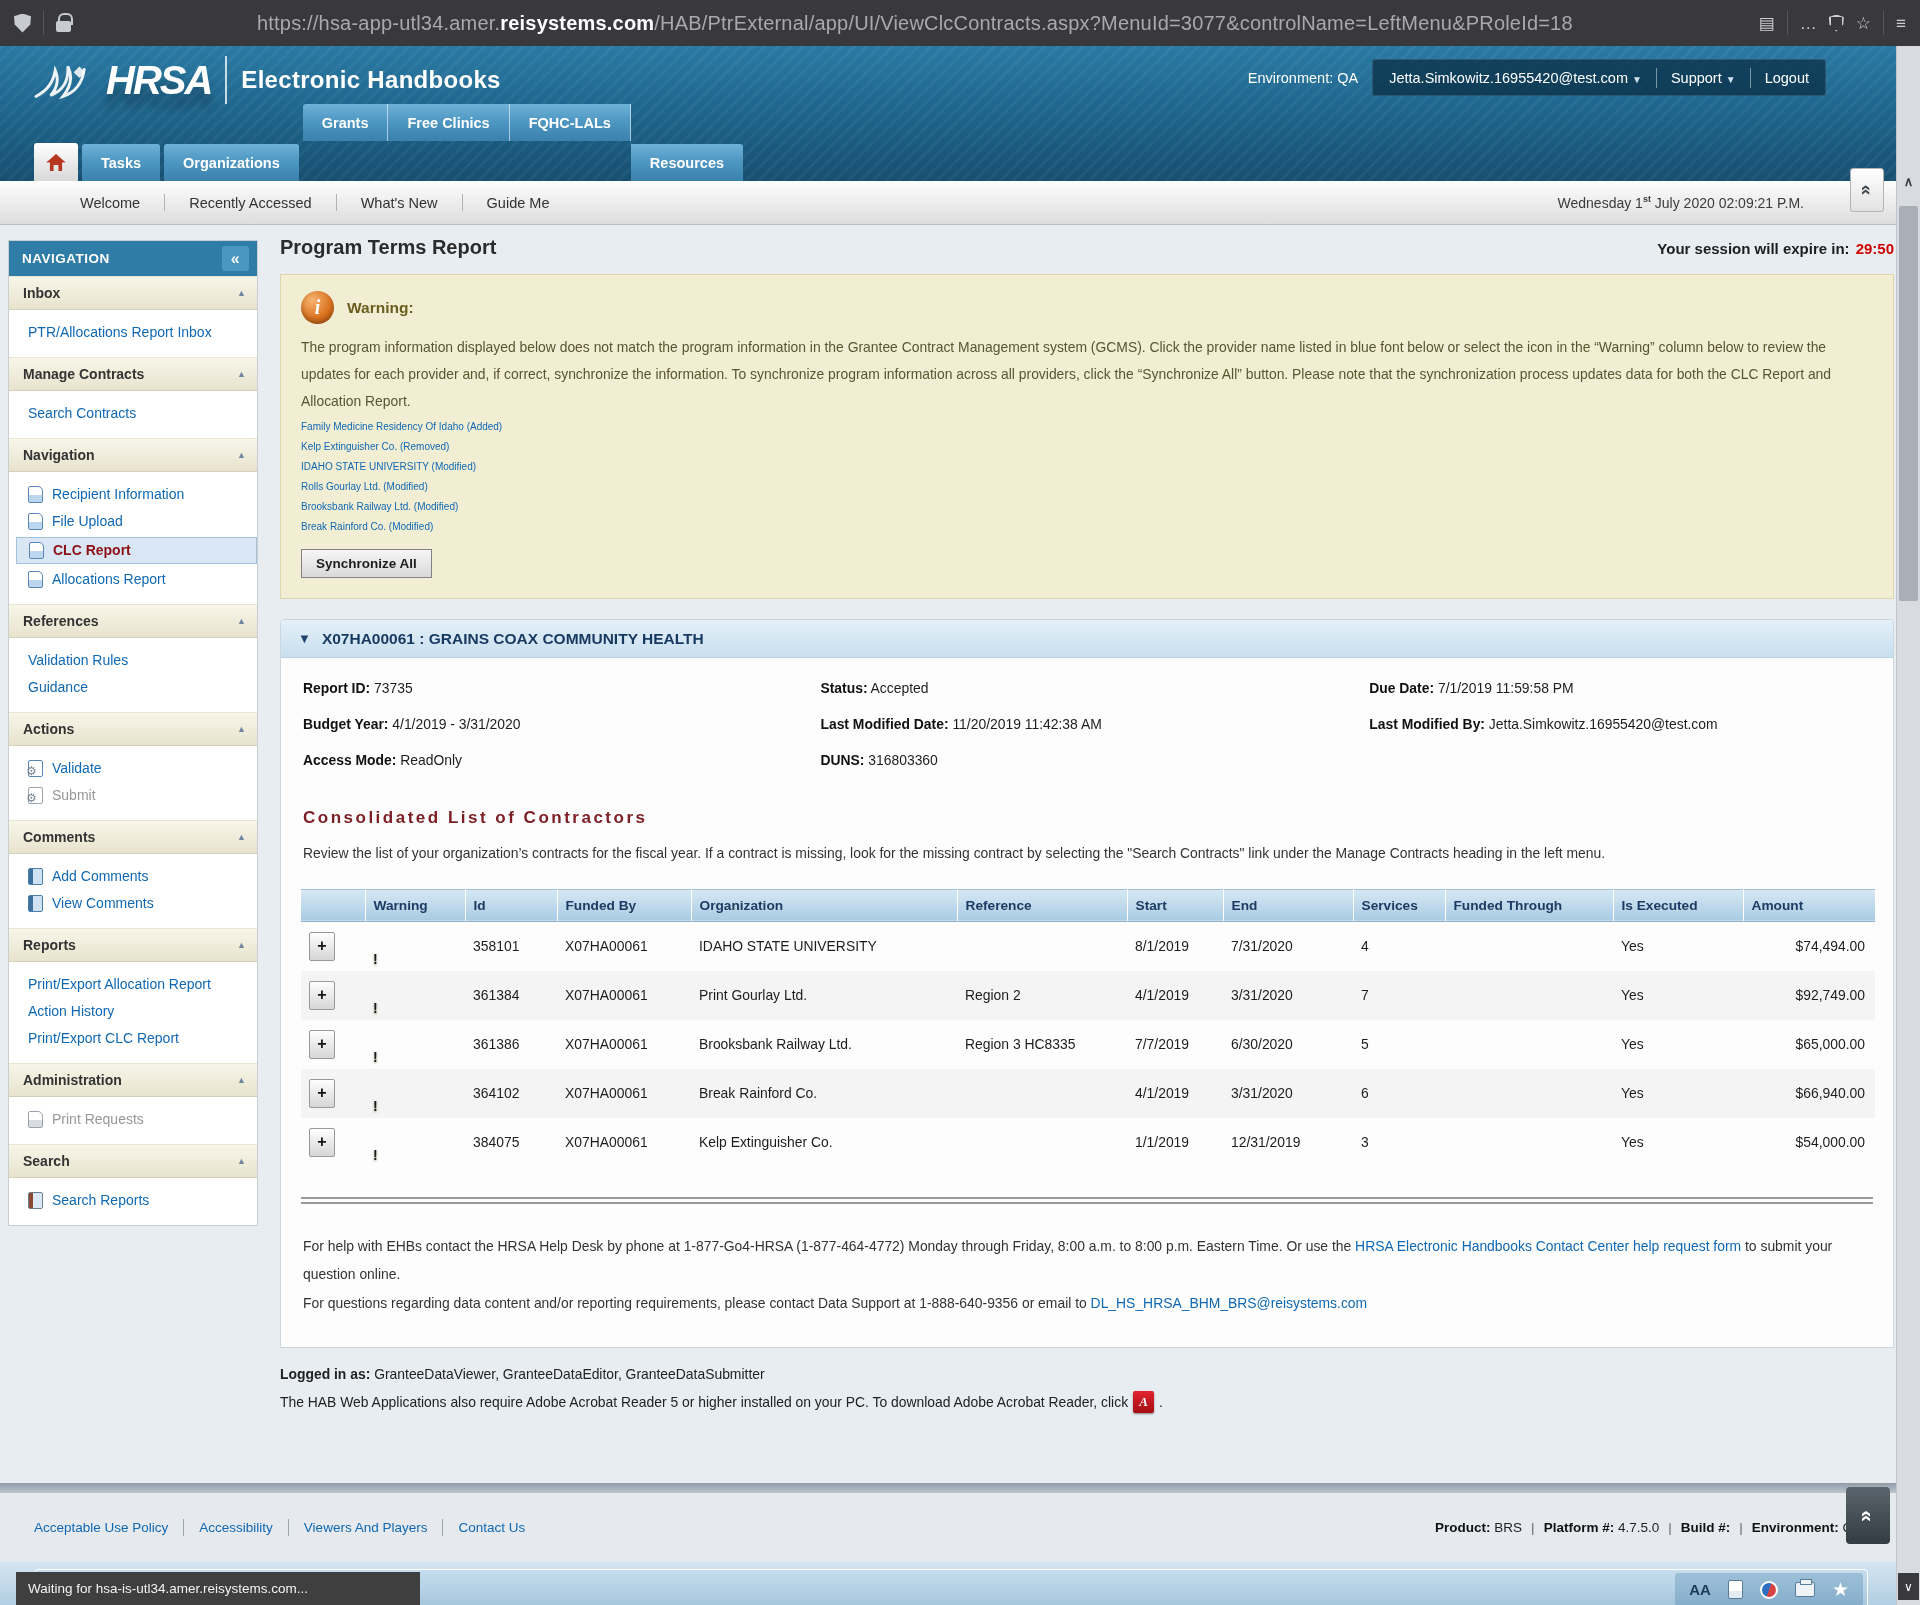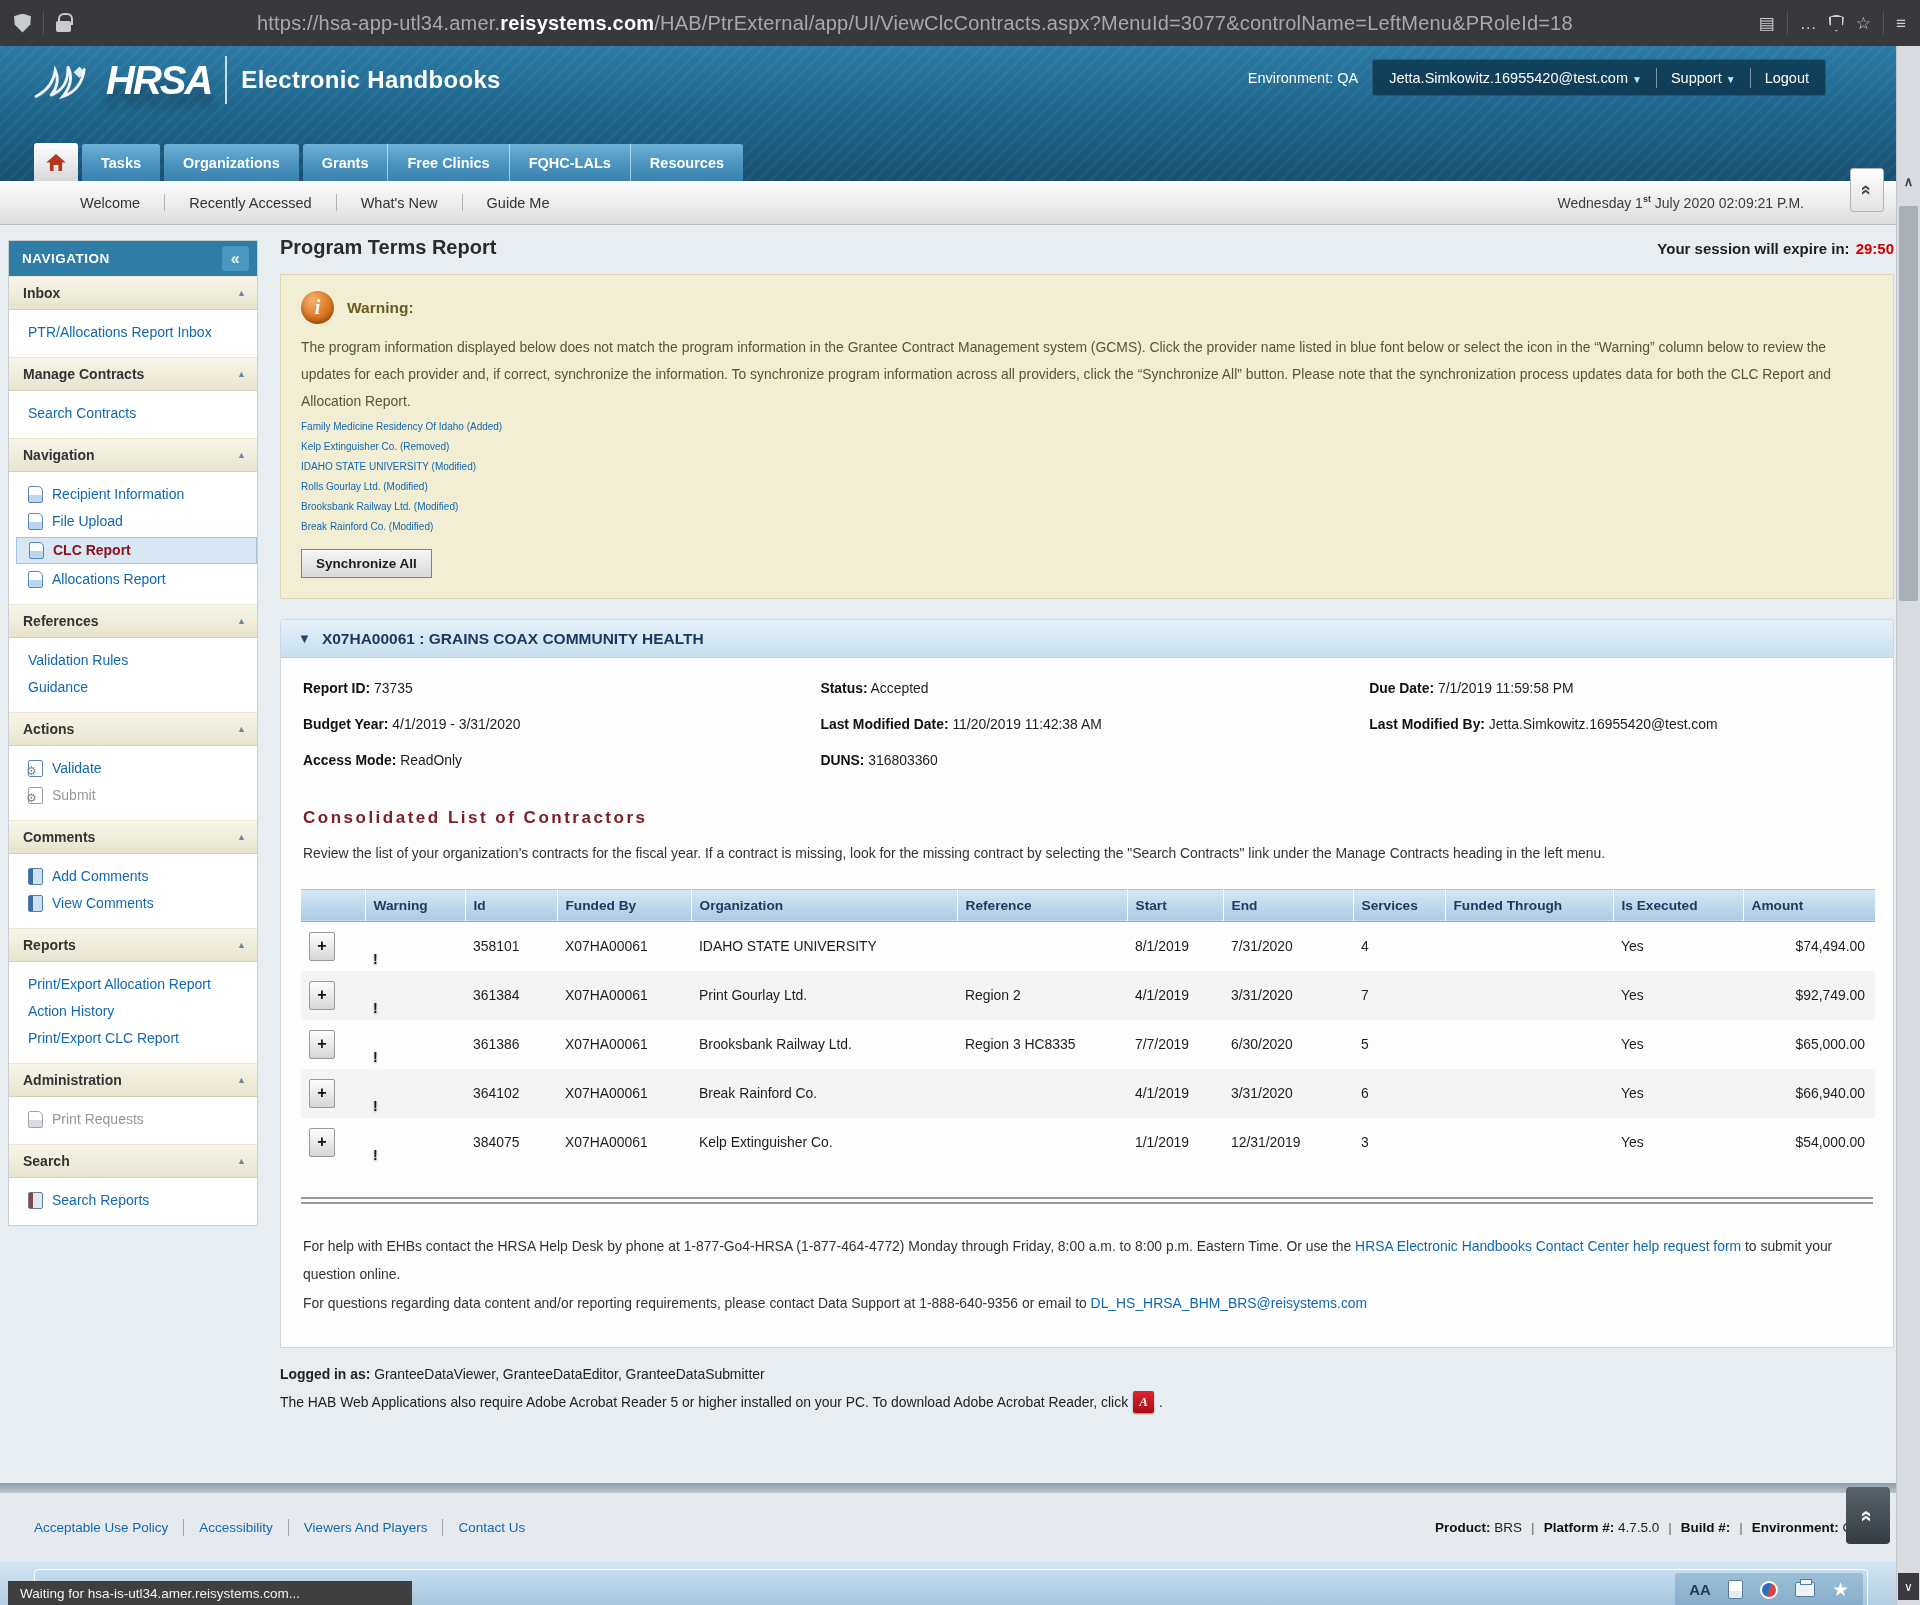--- a/index.html
+++ b/index.html
@@ -29,21 +29,21 @@
   .user-box{display:flex;align-items:center;background:rgba(8,44,66,.72);border:1px solid rgba(255,255,255,.12);border-radius:3px;height:37px;padding:0 16px;font-size:14.5px;gap:14px;}
   .caret{font-size:10px;color:#cfe2ef;}
   .vsep{width:1px;height:20px;background:rgba(255,255,255,.45);}
 
   
   .tab-bar{position:absolute;left:34px;bottom:0;display:flex;align-items:flex-end;gap:4px;}
   .home-tab{width:44px;height:38px;background:linear-gradient(#ffffff,#d8d8d8);border-radius:3px 3px 0 0;display:flex;align-items:center;justify-content:center;}
   .tab-group{display:flex;}
   .tab{height:37px;padding:0 19px;background:linear-gradient(#6fb2d8 0%,#4f98c3 45%,#3a81ad 100%);color:#fff;font-weight:bold;font-size:14.5px;display:flex;align-items:center;border-right:1px solid rgba(255,255,255,.55);}
   .tab-group .tab:first-child{border-radius:3px 0 0 0;}
-  .tab-group .tab:last-child{border-right:none;border-radius:0 3px 0 0;}
+  .tab-group .tab:last-child{border-right:none;border-radius:0 3px 0 0;margin-top:40px;}
   .tab-group.single .tab{border-radius:3px 3px 0 0;border-right:none;}
 
   
   .subnav{position:absolute;top:181px;left:0;right:24px;height:44px;background:linear-gradient(#fdfdfd,#dddddd);border-bottom:1px solid #bdbdbd;display:flex;align-items:center;font-size:14.5px;color:#333;padding-left:56px;z-index:4;}
   .subnav-item{padding:0 24px;}
   .subnav-sep{width:1px;height:17px;background:#b2b2b2;}
   .subnav-date{position:absolute;right:92px;color:#3c3c3c;font-size:14px;}
   .subnav-date sup{font-size:9px;font-weight:bold;}
   .collapse-btn{position:absolute;top:168px;right:36px;width:34px;height:44px;background:linear-gradient(#ffffff,#e2e2e2);border:1px solid #b3b3b3;border-radius:3px;display:flex;align-items:center;justify-content:center;z-index:6;}
   .chev-up{display:inline-block;transform:rotate(90deg);font-size:19px;font-weight:bold;color:#3f4a52;}
@@ -124,21 +124,21 @@
   .bottom-bar{position:absolute;left:0;right:24px;top:1562px;height:43px;background:linear-gradient(#d4e5f2,#b2cee1);}
   .bb-inner{position:absolute;left:34px;right:28px;top:7px;height:40px;background:linear-gradient(#c5ddee,#a4c5dc);border:1px solid #fff;border-radius:4px 4px 0 0;}
   .bb-badge{position:absolute;left:13px;top:12px;width:19px;height:17px;background:linear-gradient(#ffd27a,#e8960f);border:1px solid #a96a05;border-radius:2px;}
   .bb-icons{position:absolute;right:4px;top:3px;display:flex;gap:17px;align-items:center;height:33px;padding:0 14px;background:linear-gradient(#9dc0d8,#85adca);border-radius:3px;}
   .aa{font-weight:bold;font-size:15px;color:#1c3c5a;}
   .bb-page{width:15px;height:19px;background:linear-gradient(#fff 60%,#e3ecf3 60%);border:1px solid #5b7c99;border-radius:2px;}
   .bb-circle{width:18px;height:18px;border-radius:50%;border:2px solid #fff;background:linear-gradient(110deg,#2d6fc4 48%,#d64545 52%);}
   .bb-print{width:20px;height:15px;background:#eef3f7;border:1px solid #5b7c99;border-radius:2px;position:relative;}
   .bb-print::before{content:"";position:absolute;left:4px;top:-4px;width:10px;height:4px;background:#eef3f7;border:1px solid #5b7c99;}
   .bb-star{color:#fff;font-size:19px;line-height:1;}
-  .status-tip{position:absolute;left:8px;bottom:0;width:404px;height:24px;background:#3f3f3f;color:#f2f2f2;font-size:13.5px;display:flex;align-items:center;padding-left:12px;z-index:40;}
+  .status-tip{position:absolute;left:16px;bottom:0;width:404px;height:33px;background:#3f3f3f;color:#f2f2f2;font-size:13.5px;display:flex;align-items:center;padding-left:12px;z-index:40;}
 
   
   .sb{position:absolute;right:0;top:46px;width:24px;bottom:0;background:#d8dbdf;border-left:1px solid #c2c6cb;z-index:20;}
   .sb-up{position:absolute;top:128px;left:0;right:0;text-align:center;color:#3c4248;font-weight:bold;font-size:13px;}
   .sb-thumb{position:absolute;left:2px;right:2px;top:160px;height:395px;background:#a9afb7;border-radius:2px;}
   .sb-down{position:absolute;bottom:5px;left:1px;right:1px;height:27px;background:#3a3a3e;color:#fff;display:flex;align-items:center;justify-content:center;font-size:12px;}
   .scrolltop{position:absolute;right:30px;top:1487px;width:44px;height:57px;background:linear-gradient(#5a646c,#343c42);border-radius:4px;display:flex;align-items:center;justify-content:center;color:#fff;z-index:25;}
   .scrolltop .chev-up{color:#fff;font-size:21px;}
 </style>
 </head>

